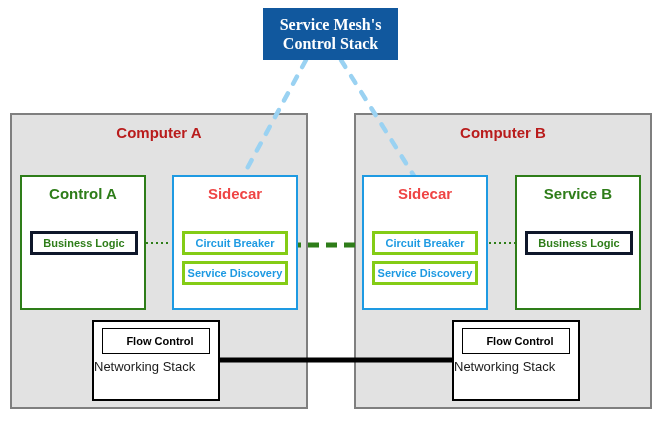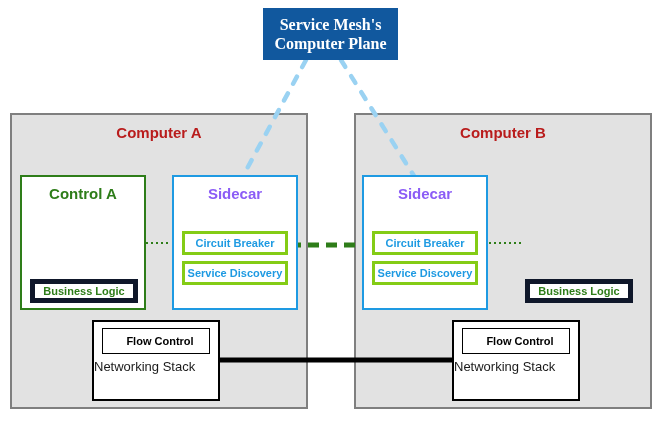--- a/index.html
+++ b/index.html
@@ -71,38 +71,38 @@
   .service-box { border: 2px solid #2e7d19; }
   .sidecar-box { border: 2px solid #1e9ae2; }
   .big-box-title {
     position: absolute;
     top: 8px; left: 0; width: 100%;
     text-align: center;
     font-size: 15px;
     font-weight: bold;
   }
   .service-box .big-box-title { color: #2e7d19; }
-  .sidecar-box .big-box-title { color: #8b5cf6; }
+  .sidecar-box .big-box-title { color: #ef4444; }
 
   .service-a { left: 20px; }
   .sidecar-a { left: 172px; }
   .sidecar-b { left: 362px; }
   .service-b { left: 515px; }
 
   
   .component {
     position: absolute;
     background: #ffffff;
     display: flex;
     align-items: center;
     justify-content: center;
     font-size: 11px;
     font-weight: bold;
   }
-  .component.green { border: 5px solid #0f172a; color: #2e7d19; margin-top: 48px; }
+  .component.green { border: 3px solid #0f172a; color: #2e7d19; }
   .component.blue  { border: 3px solid #84cc16; color: #1e9ae2; }
   .component.black { border: 1px solid #000000; color: #000000; padding-left: 8px; }
 
   .business-logic-a    { left: 30px;  top: 231px; width: 108px; height: 24px; }
   .business-logic-b    { left: 525px; top: 231px; width: 108px; height: 24px; }
   .circuit-breaker-a   { left: 182px; top: 231px; width: 106px; height: 24px; }
   .service-discovery-a { left: 182px; top: 261px; width: 106px; height: 24px; }
   .circuit-breaker-b   { left: 372px; top: 231px; width: 106px; height: 24px; }
   .service-discovery-b { left: 372px; top: 261px; width: 106px; height: 24px; }
 
@@ -146,21 +146,21 @@
     <line x1="306" y1="60" x2="243" y2="176" stroke="#9ad2f2" stroke-width="4.5" stroke-dasharray="8 11" stroke-linecap="round"></line>
     <line x1="341" y1="60" x2="414" y2="176" stroke="#9ad2f2" stroke-width="4.5" stroke-dasharray="8 11" stroke-linecap="round"></line>
     <line x1="290" y1="245" x2="369" y2="245" stroke="#2e7d19" stroke-width="5" stroke-dasharray="11 7"></line>
     <line x1="141" y1="243" x2="171" y2="243" stroke="#2e7d19" stroke-width="2" stroke-dasharray="2 3"></line>
     <line x1="489" y1="243" x2="524" y2="243" stroke="#2e7d19" stroke-width="2" stroke-dasharray="2 3"></line>
     <line x1="219" y1="360" x2="453" y2="360" stroke="#000000" stroke-width="5"></line>
   </svg>
 
   <div class="control-plane">
     <span>Service Mesh's</span>
-    <span>Computer Plane</span>
+    <span>Control Stack</span>
   </div>
 
   <div class="big-box service-box service-a">
     <div class="big-box-title">Control A</div>
   </div>
   <div class="component green business-logic-a">Business Logic</div>
 
   <div class="big-box sidecar-box sidecar-a">
     <div class="big-box-title">Sidecar</div>
   </div>
@@ -171,20 +171,23 @@
     <div class="component black flow-control">Flow Control</div>
     <div class="networking-label">Networking Stack</div>
   </div>
 
   <div class="big-box sidecar-box sidecar-b">
     <div class="big-box-title">Sidecar</div>
   </div>
   <div class="component blue circuit-breaker-b">Circuit Breaker</div>
   <div class="component blue service-discovery-b">Service Discovery</div>
 
+  <div class="big-box service-box service-b">
+    <div class="big-box-title">Service B</div>
+  </div>
   <div class="component green business-logic-b">Business Logic</div>
 
   <div class="networking-box networking-b">
     <div class="component black flow-control">Flow Control</div>
     <div class="networking-label">Networking Stack</div>
   </div>
 
 </div>
 
 </body></html>

